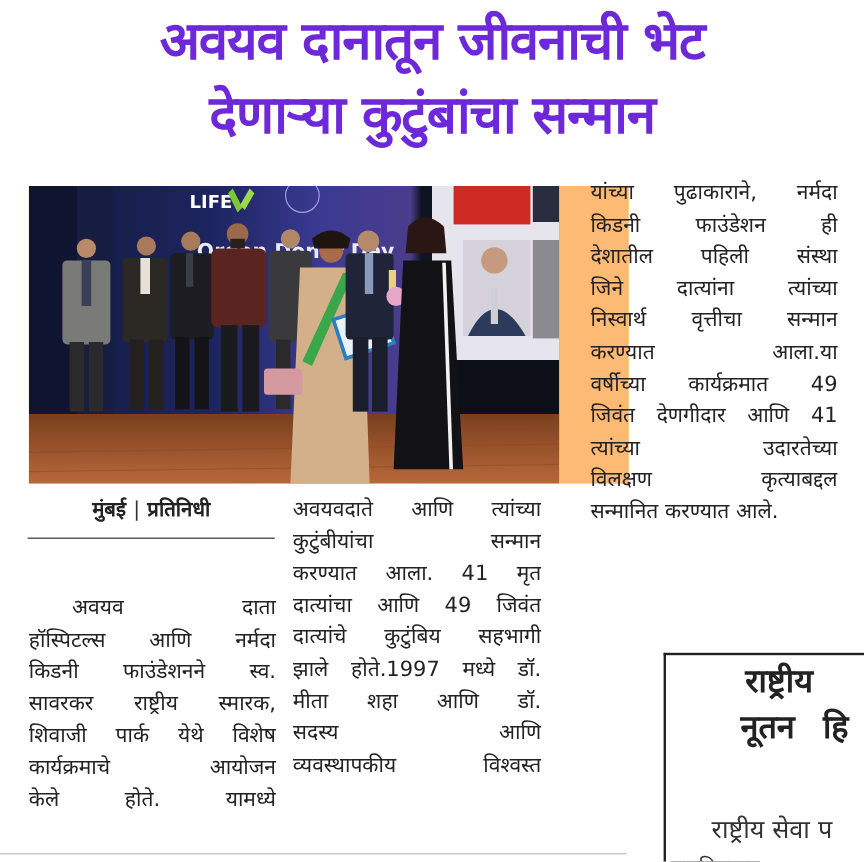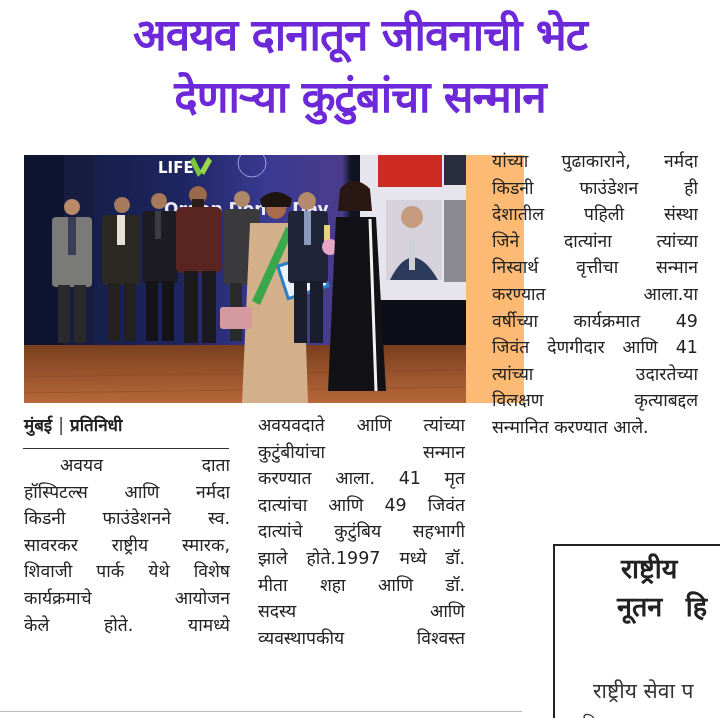--- a/index.html
+++ b/index.html
@@ -51,29 +51,29 @@
     }
     .col .ln {
       display: block;
       height: 26.6px;
       white-space: nowrap;
       overflow: hidden;
       text-align-last: justify;
     }
     .col .ln.last { text-align-last: left; }
     .col-right { left: 492px; top: 148px; width: 206px; }
-    .col-left { left: 24px; top: 452px; width: 206px; }
-    .col-mid { left: 258px; top: 412px; width: 207px; }
+    .col-left { left: 24px; top: 494px; width: 206px; }
+    .col-mid { left: 244px; top: 412px; width: 207px; }
     .col-left .ln.indent { padding-left: 36px; }
     .dateline {
       position: absolute;
       left: 24px;
       top: 412px;
       width: 204px;
-      text-align: left;
+      text-align: center;
       font-size: 17px;
       font-weight: bold;
       line-height: 26px;
       color: #222;
     }
     .dateline .sep { font-weight: normal; padding: 0 6px; color: #333; }
     .dateline-rule {
       position: absolute;
       left: 23px;
       top: 448px;

